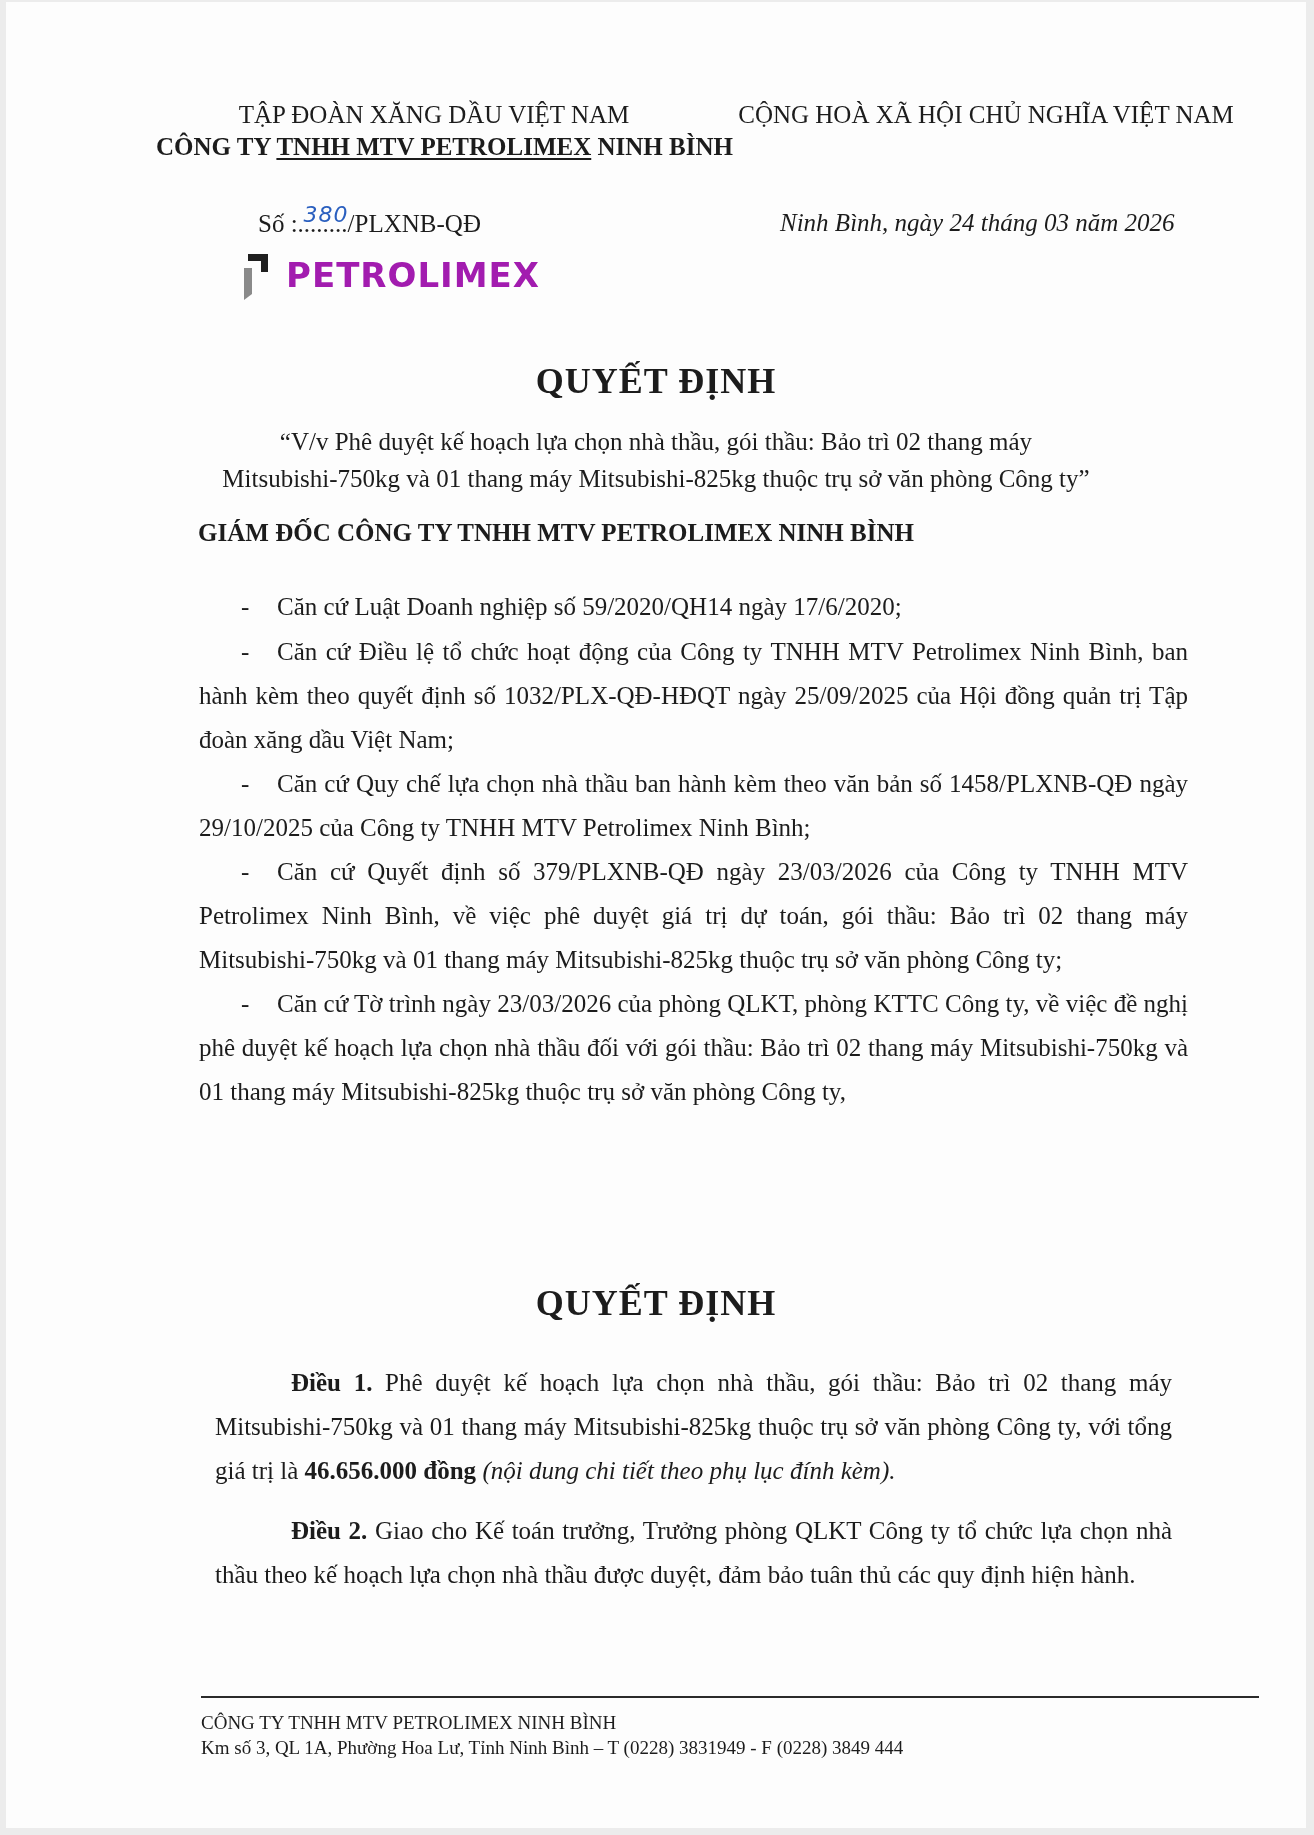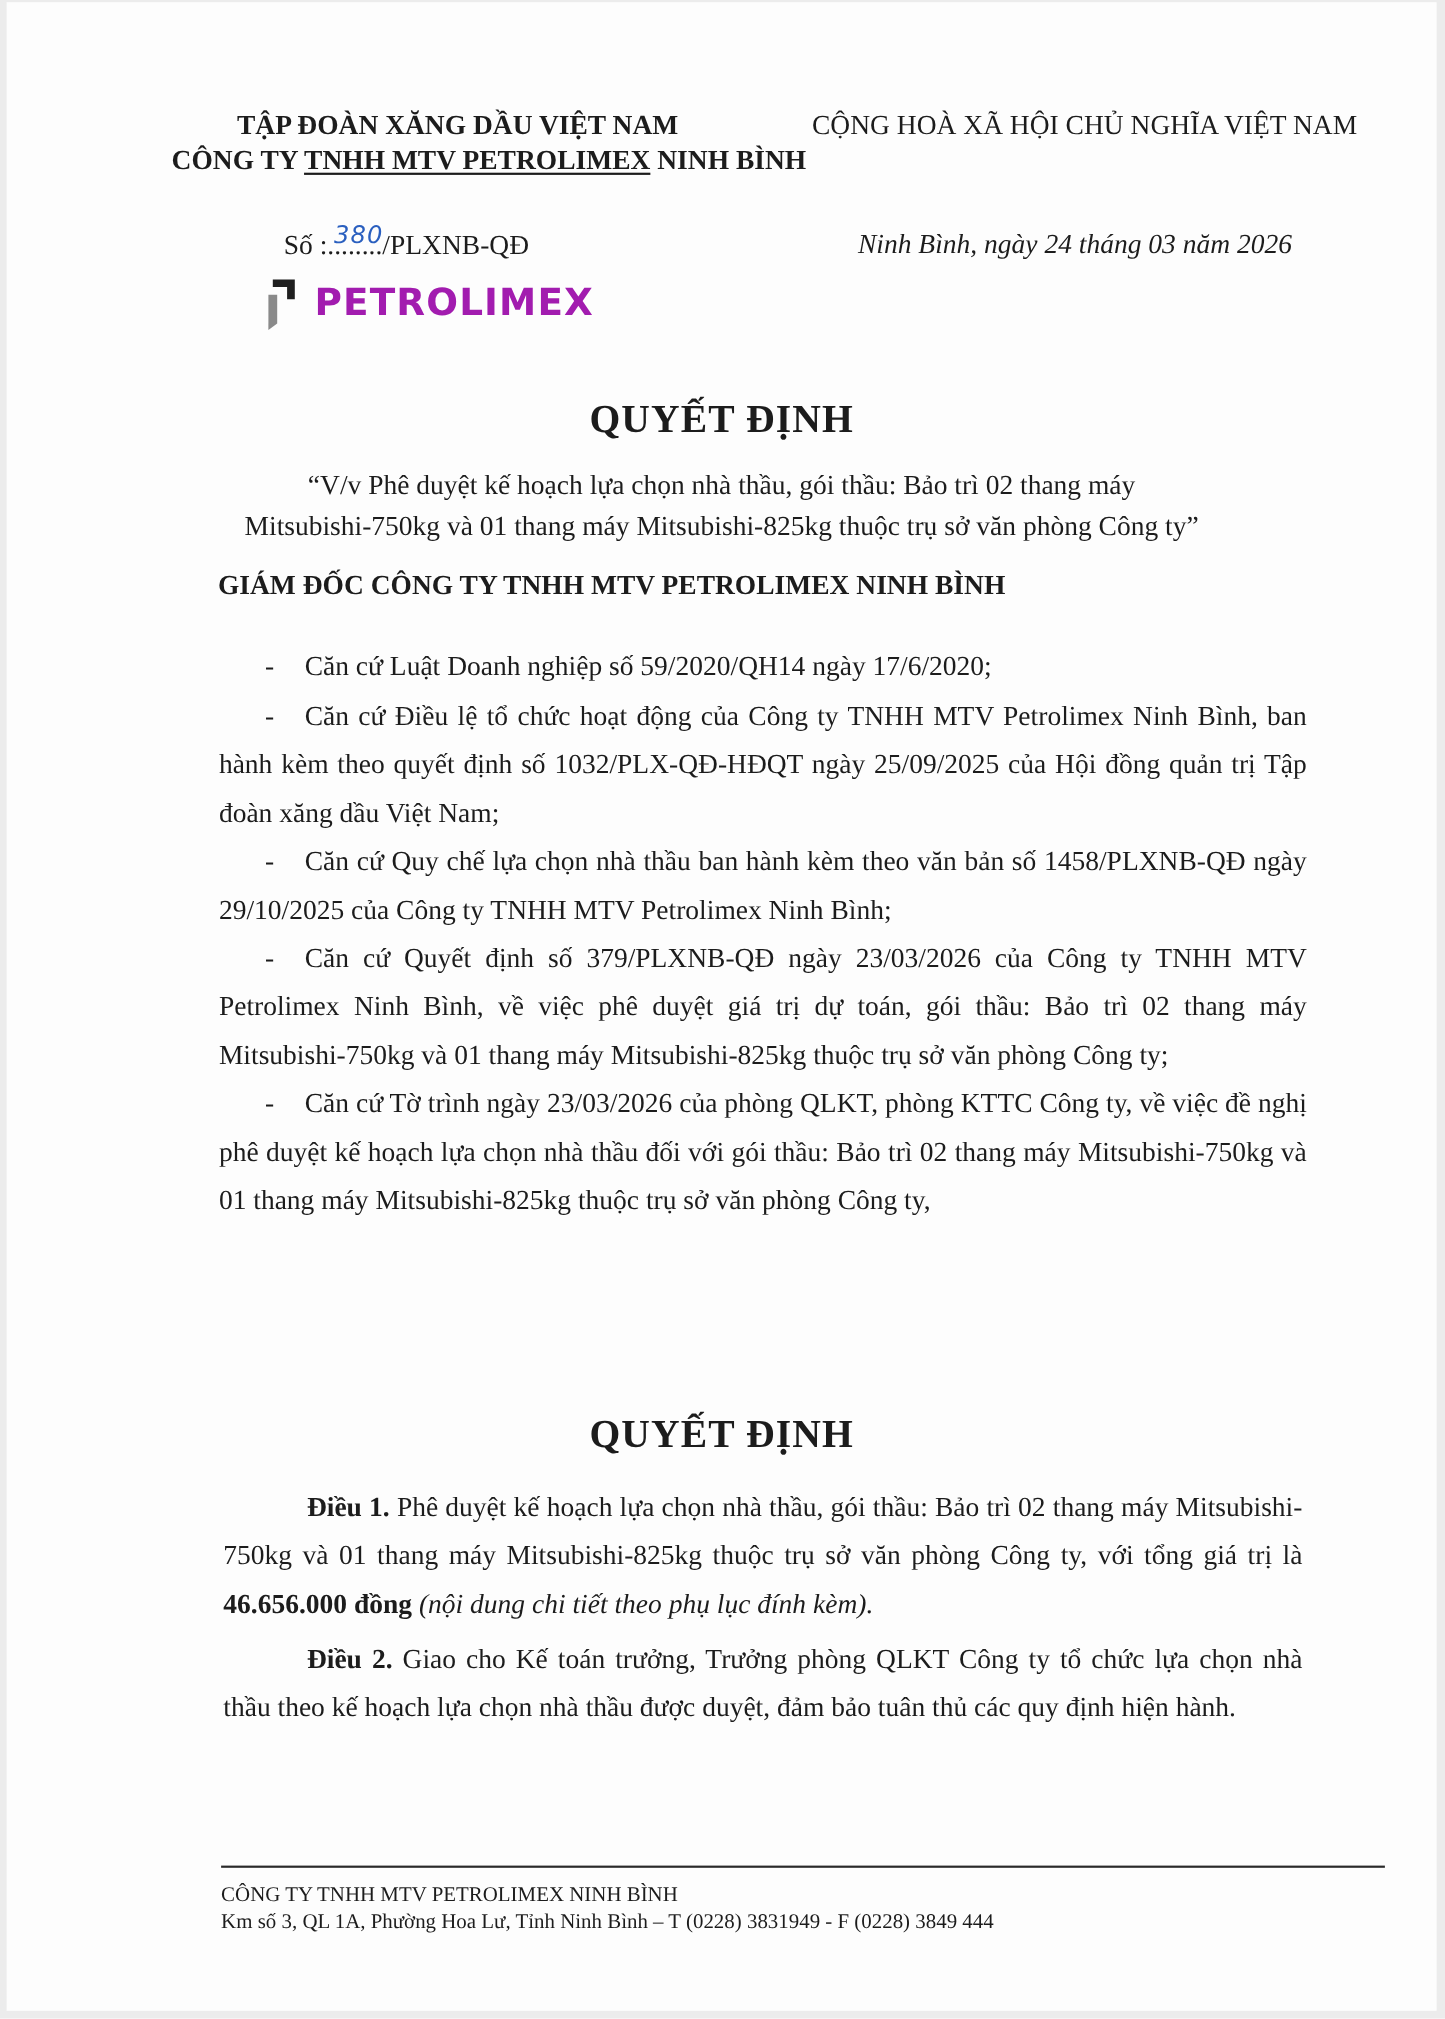--- a/index.html
+++ b/index.html
@@ -22,30 +22,30 @@
     .i { font-style: italic; }
     .handwritten { color: #2a5fbf; font-style: italic; font-family: "DejaVu Sans", sans-serif; font-size: 22px; letter-spacing: 1px; }
     .logo { position: absolute; left: 236px; top: 248px; display: flex; align-items: center; }
     .logo-mark { width: 30px; height: 50px; position: relative; margin-right: 14px; }
     .logo-text { font-family: "DejaVu Sans", sans-serif; font-weight: bold; font-size: 34px; letter-spacing: 1px; color: #a21caf; }
     .title { font-size: 36px; font-weight: bold; letter-spacing: 1px; }
     .subj { font-size: 25px; line-height: 37px; }
     .body { position: absolute; left: 193px; width: 989px; font-size: 25px; line-height: 44px; text-align: justify; }
     .para { margin: 0 0 0 0; text-indent: 42px; }
     .para .dash { display: inline-block; width: 36px; text-indent: 0; }
-    .art { text-indent: 76px; margin: 4px; }
+    .art { text-indent: 76px; margin: 16px; }
     .footer-line { position: absolute; left: 195px; top: 1694px; width: 1058px; height: 2px; background: #2a2a2a; }
     .footer { position: absolute; left: 195px; top: 1708px; font-size: 19px; line-height: 25px; }
   </style>
 </head>
 <body>
 
 <div class="page">
 
-  <div class="abs hdr center" style="left:150px; top:98px; width:520px;font-weight:bold;">TẬP ĐOÀN  XĂNG DẦU VIỆT NAM</div>
+  <div class="abs hdr center" style="left:168px; top:98px; width:520px;">TẬP ĐOÀN  XĂNG DẦU VIỆT NAM</div>
   <div class="abs hdr center b" style="left:150px; top:130px; width:520px;">
     <span>CÔNG TY </span><span class="u">TNHH MTV PETROLIMEX</span><span> NINH BÌNH</span>
   </div>
 
   <div class="abs hdr" style="left:252px; top:207px;">
     <span>Số :</span><span style="position:relative;"><span class="handwritten" style="position:absolute; left:6px; top:-10px;">380</span><span>........</span></span><span>/PLXNB-QĐ</span>
   </div>
 
   <div class="logo">
     <div class="logo-mark">

